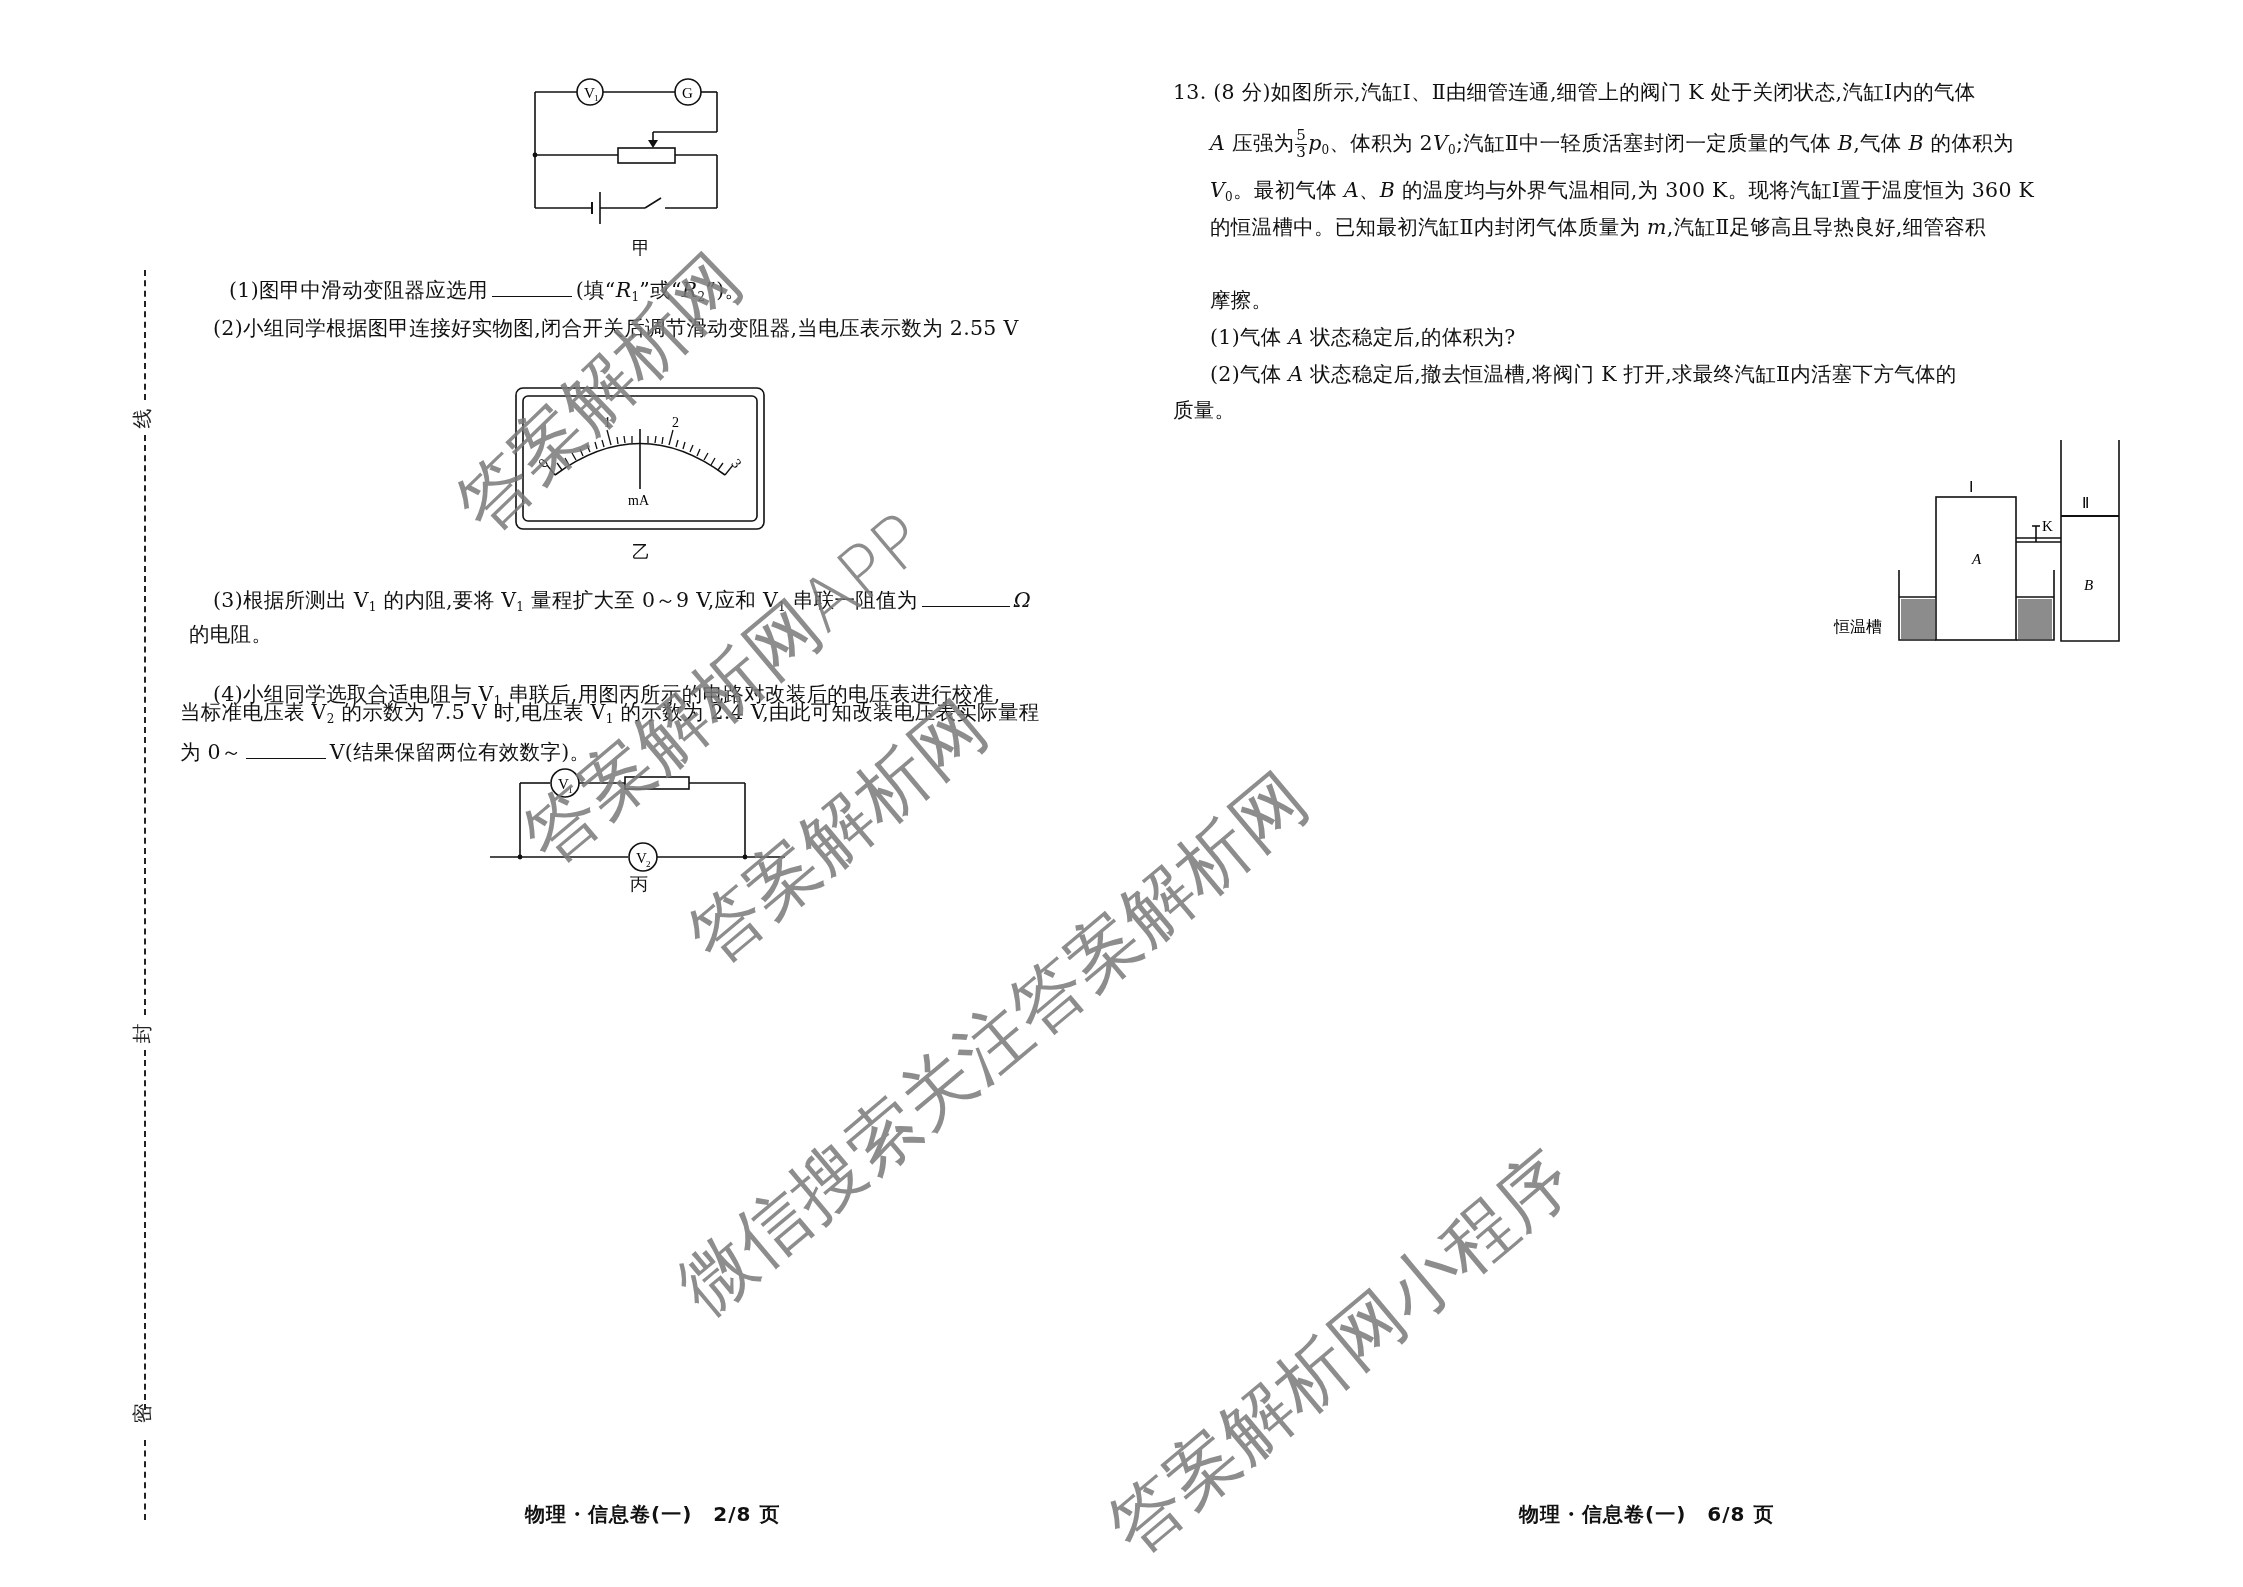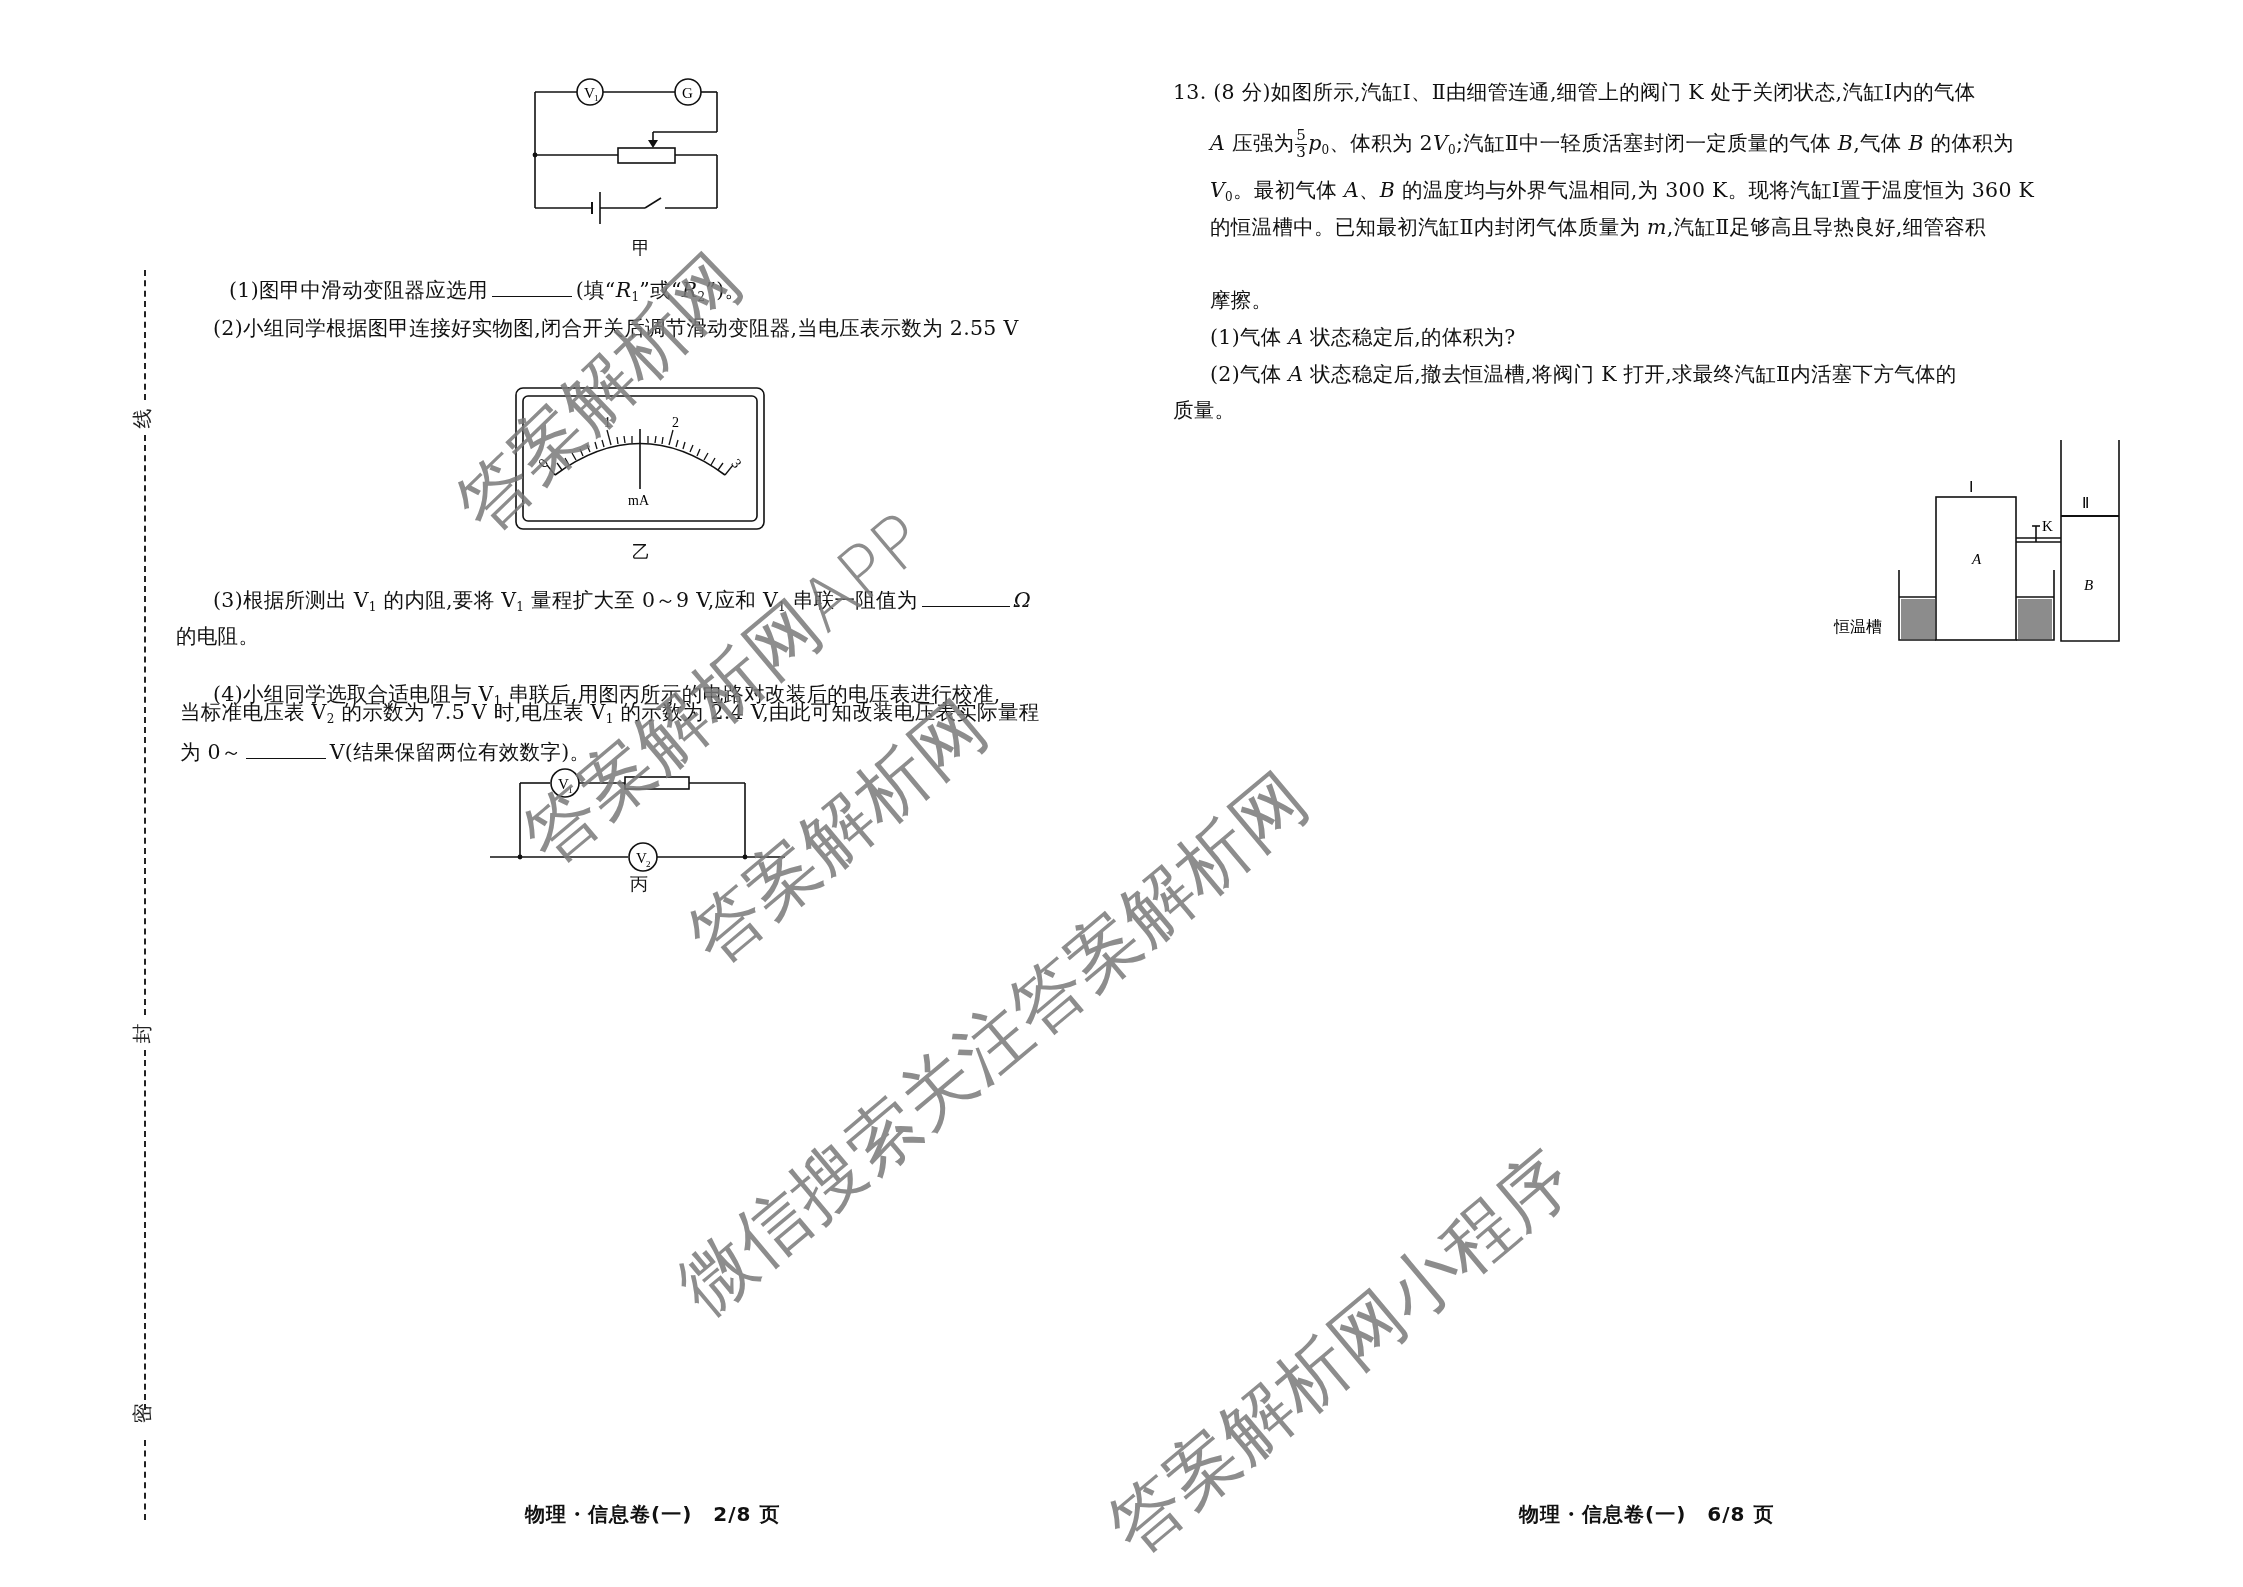--- a/index.html
+++ b/index.html
@@ -116,21 +116,21 @@
     <text x="89" y="40" font-size="14" font-family="Liberation Serif, serif">1</text>
     <text x="157" y="40" font-size="14" font-family="Liberation Serif, serif">2</text>
     <text x="219" y="82" font-size="14" font-family="Liberation Serif, serif" transform="rotate(50 223 76)">3</text>
     <text x="113" y="118" font-size="14" font-family="Liberation Serif, serif">mA</text>
   </svg>
   <div class="caption" style="left:632px;top:540px;">乙</div>
 
   <div class="text-line" style="left:213px;top:588px;">
     <span>(3)根据所测出 V</span><span class="sub">1</span><span> 的内阻,要将 V</span><span class="sub">1</span><span> 量程扩大至 0～9 V,应和 V</span><span class="sub">1</span><span> 串联一阻值为</span><span class="blank" style="width:88px;"></span><span class="it">Ω</span>
   </div>
-  <div class="text-line" style="left:176px;top:626px;">的电阻。</div>
+  <div class="text-line" style="left:189px;top:626px;font-family:Liberation Mono, monospace;">的电阻。</div>
 
   <div class="text-line" style="left:213px;top:664px;margin-top:20px;">
     <span>(4)小组同学选取合适电阻与 V</span><span class="sub">1</span><span> 串联后,用图丙所示的电路对改装后的电压表进行校准,</span>
   </div>
   <div class="text-line" style="left:180px;top:702px;">
     <span>当标准电压表 V</span><span class="sub">2</span><span> 的示数为 7.5 V 时,电压表 V</span><span class="sub">1</span><span> 的示数为 2.4 V,由此可知改装电压表实际量程</span>
   </div>
   <div class="text-line" style="left:180px;top:740px;">
     <span>为 0～</span><span class="blank" style="width:80px;"></span><span>V(结果保留两位有效数字)。</span>
   </div>

